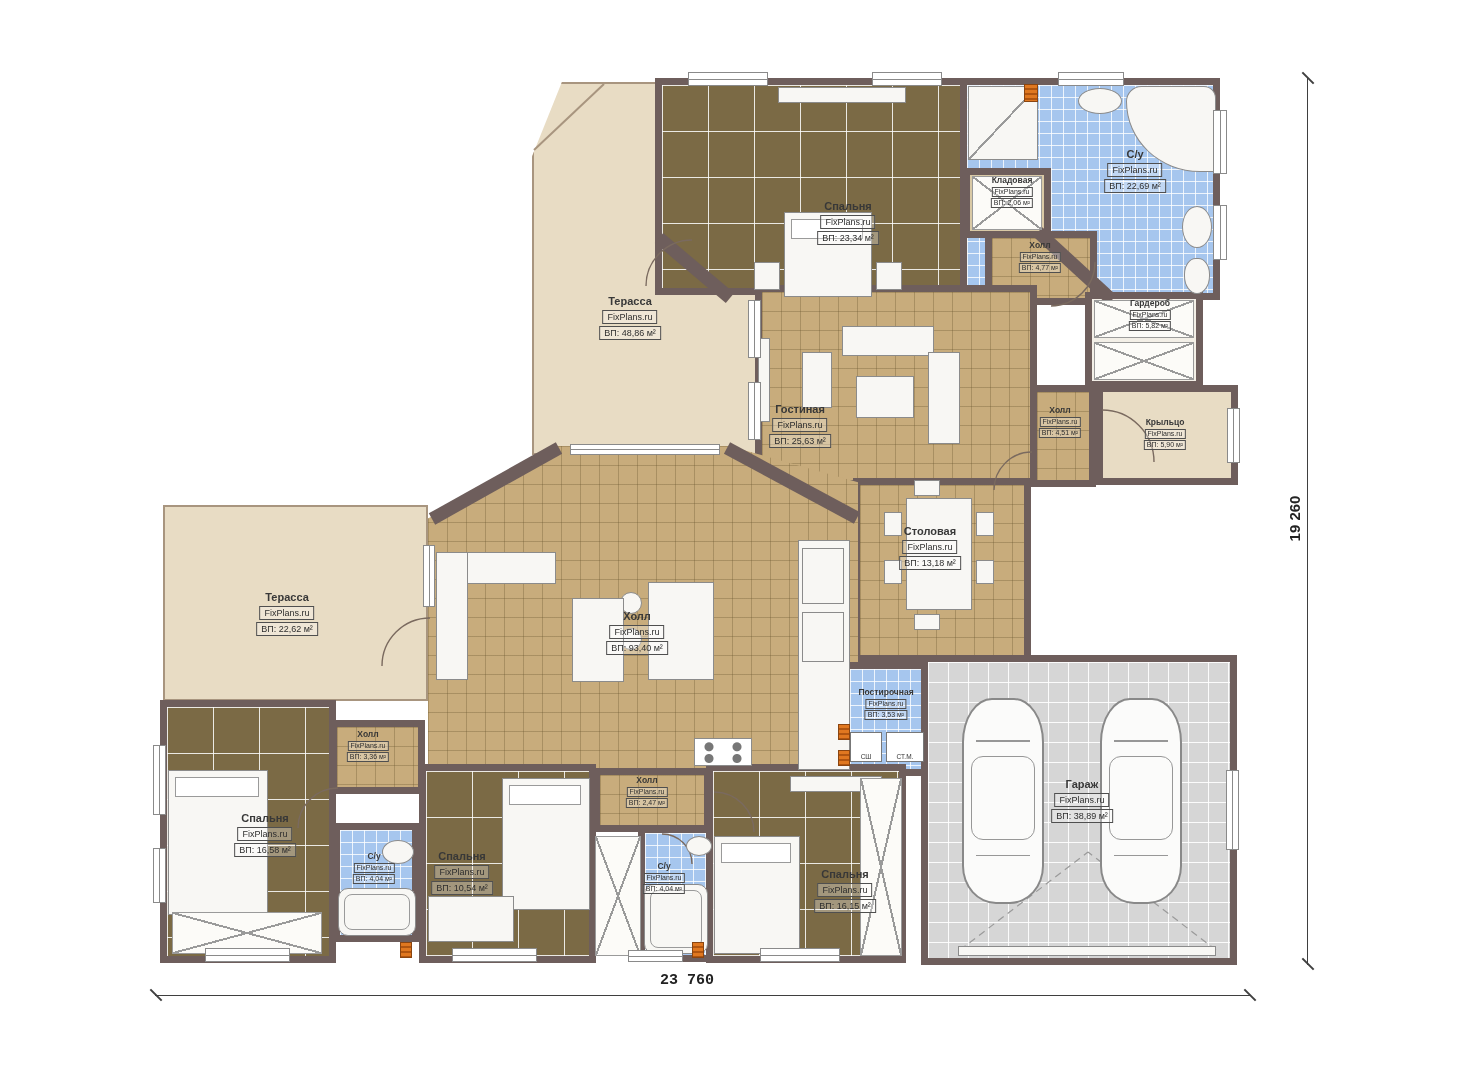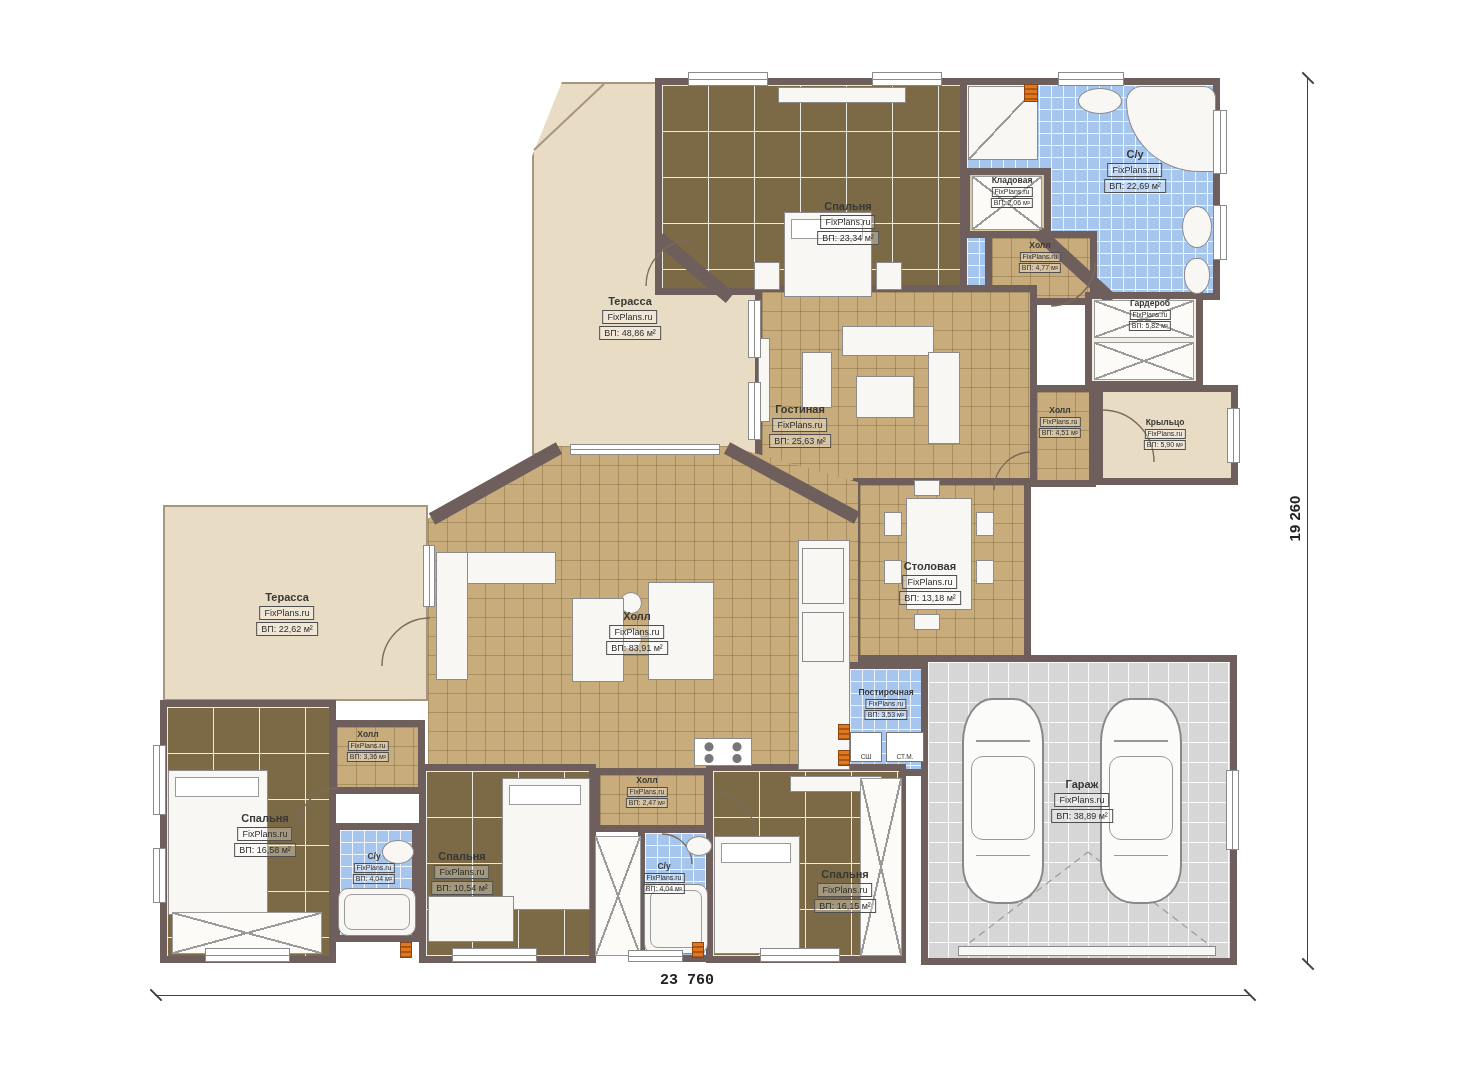--- a/index.html
+++ b/index.html
@@ -258,29 +258,29 @@
   <div class="lbl lbl-sm" style="left:1060px;top:406px;">
     <div class="nm">Холл</div>
     <span class="bx">FixPlans.ru</span>
     <span class="bx">ВП: 4,51 м²</span>
   </div>
   <div class="lbl lbl-sm" style="left:1165px;top:418px;">
     <div class="nm">Крыльцо</div>
     <span class="bx">FixPlans.ru</span>
     <span class="bx">ВП: 5,90 м²</span>
   </div>
-  <div class="lbl" style="left:930px;top:560px;">
+  <div class="lbl" style="left:930px;top:525px;">
     <div class="nm">Столовая</div>
     <span class="bx">FixPlans.ru</span>
     <span class="bx">ВП: 13,18 м²</span>
   </div>
   <div class="lbl" style="left:637px;top:610px;">
     <div class="nm">Холл</div>
     <span class="bx">FixPlans.ru</span>
-    <span class="bx">ВП: 83,91 м²</span>
+    <span class="bx">ВП: 93,40 м²</span>
   </div>
   <div class="lbl" style="left:287px;top:591px;">
     <div class="nm">Терасса</div>
     <span class="bx">FixPlans.ru</span>
     <span class="bx">ВП: 22,62 м²</span>
   </div>
   <div class="lbl lbl-sm" style="left:886px;top:688px;">
     <div class="nm">Постирочная</div>
     <span class="bx">FixPlans.ru</span>
     <span class="bx">ВП: 3,53 м²</span>

